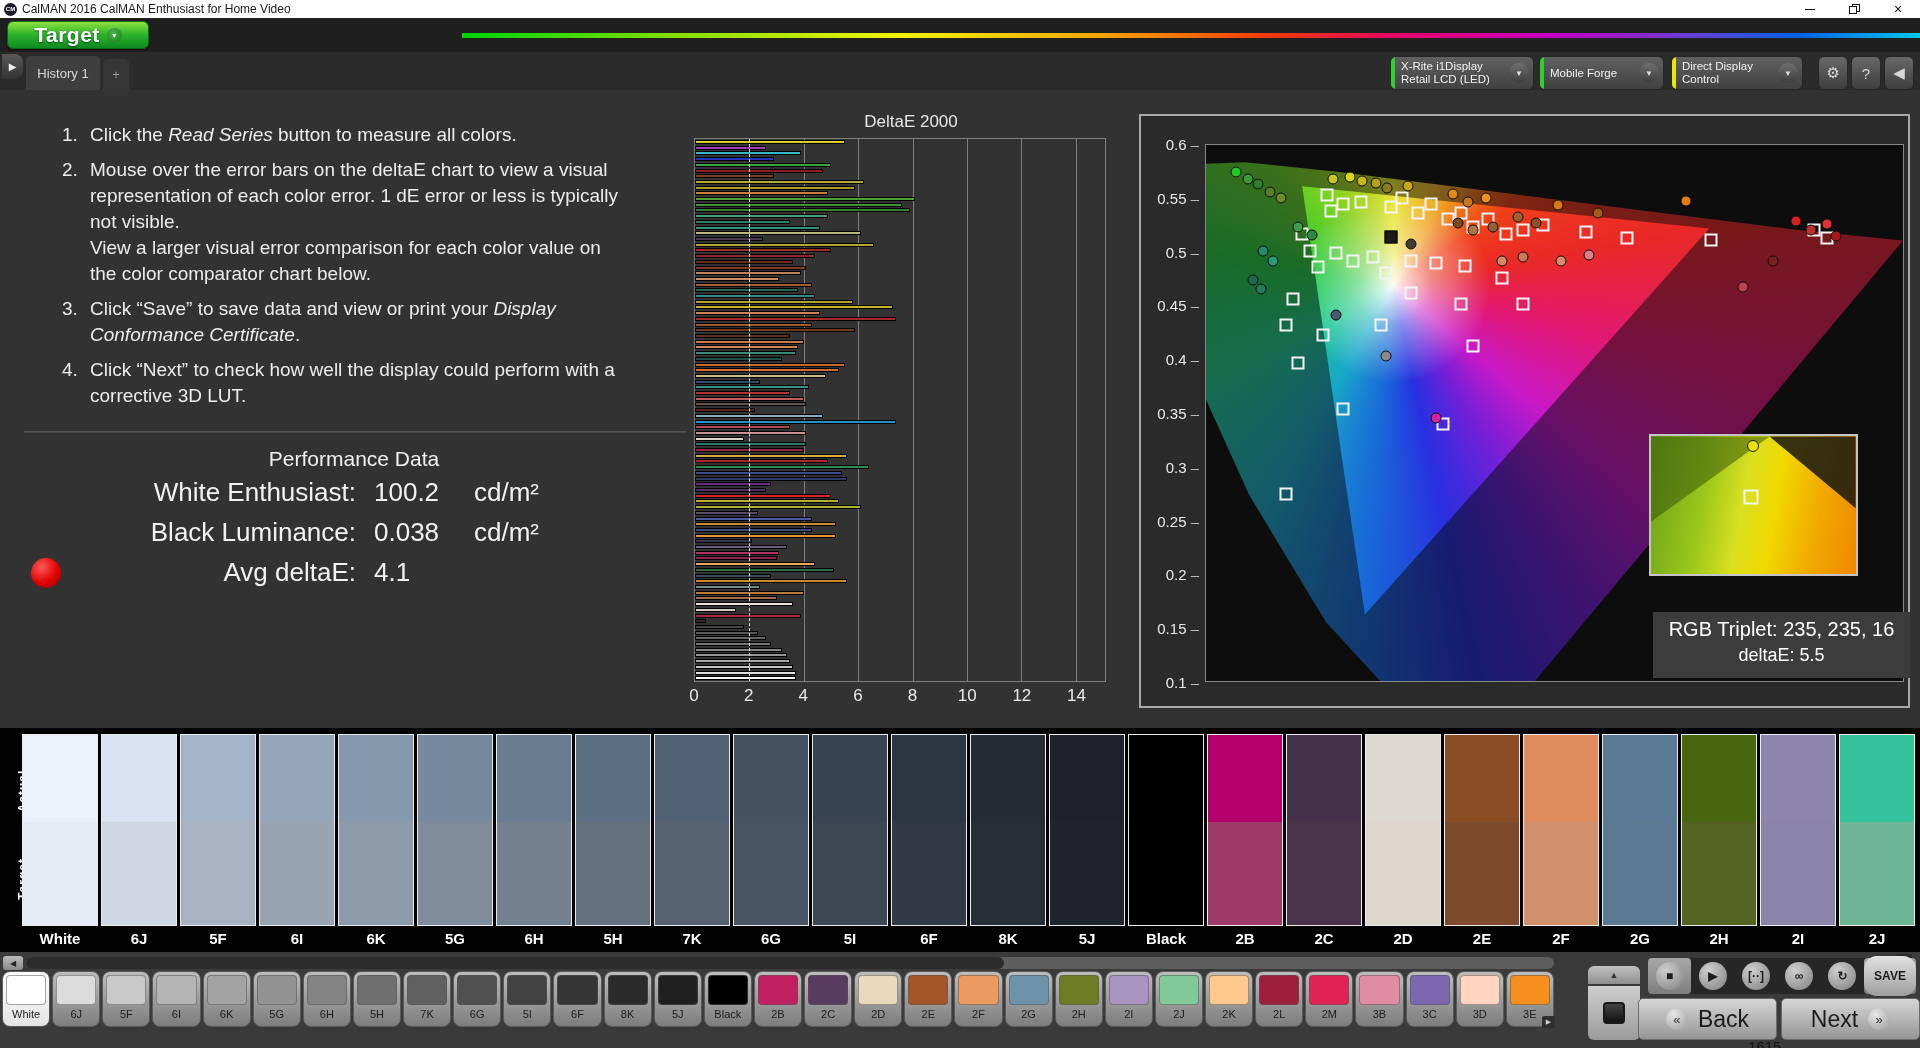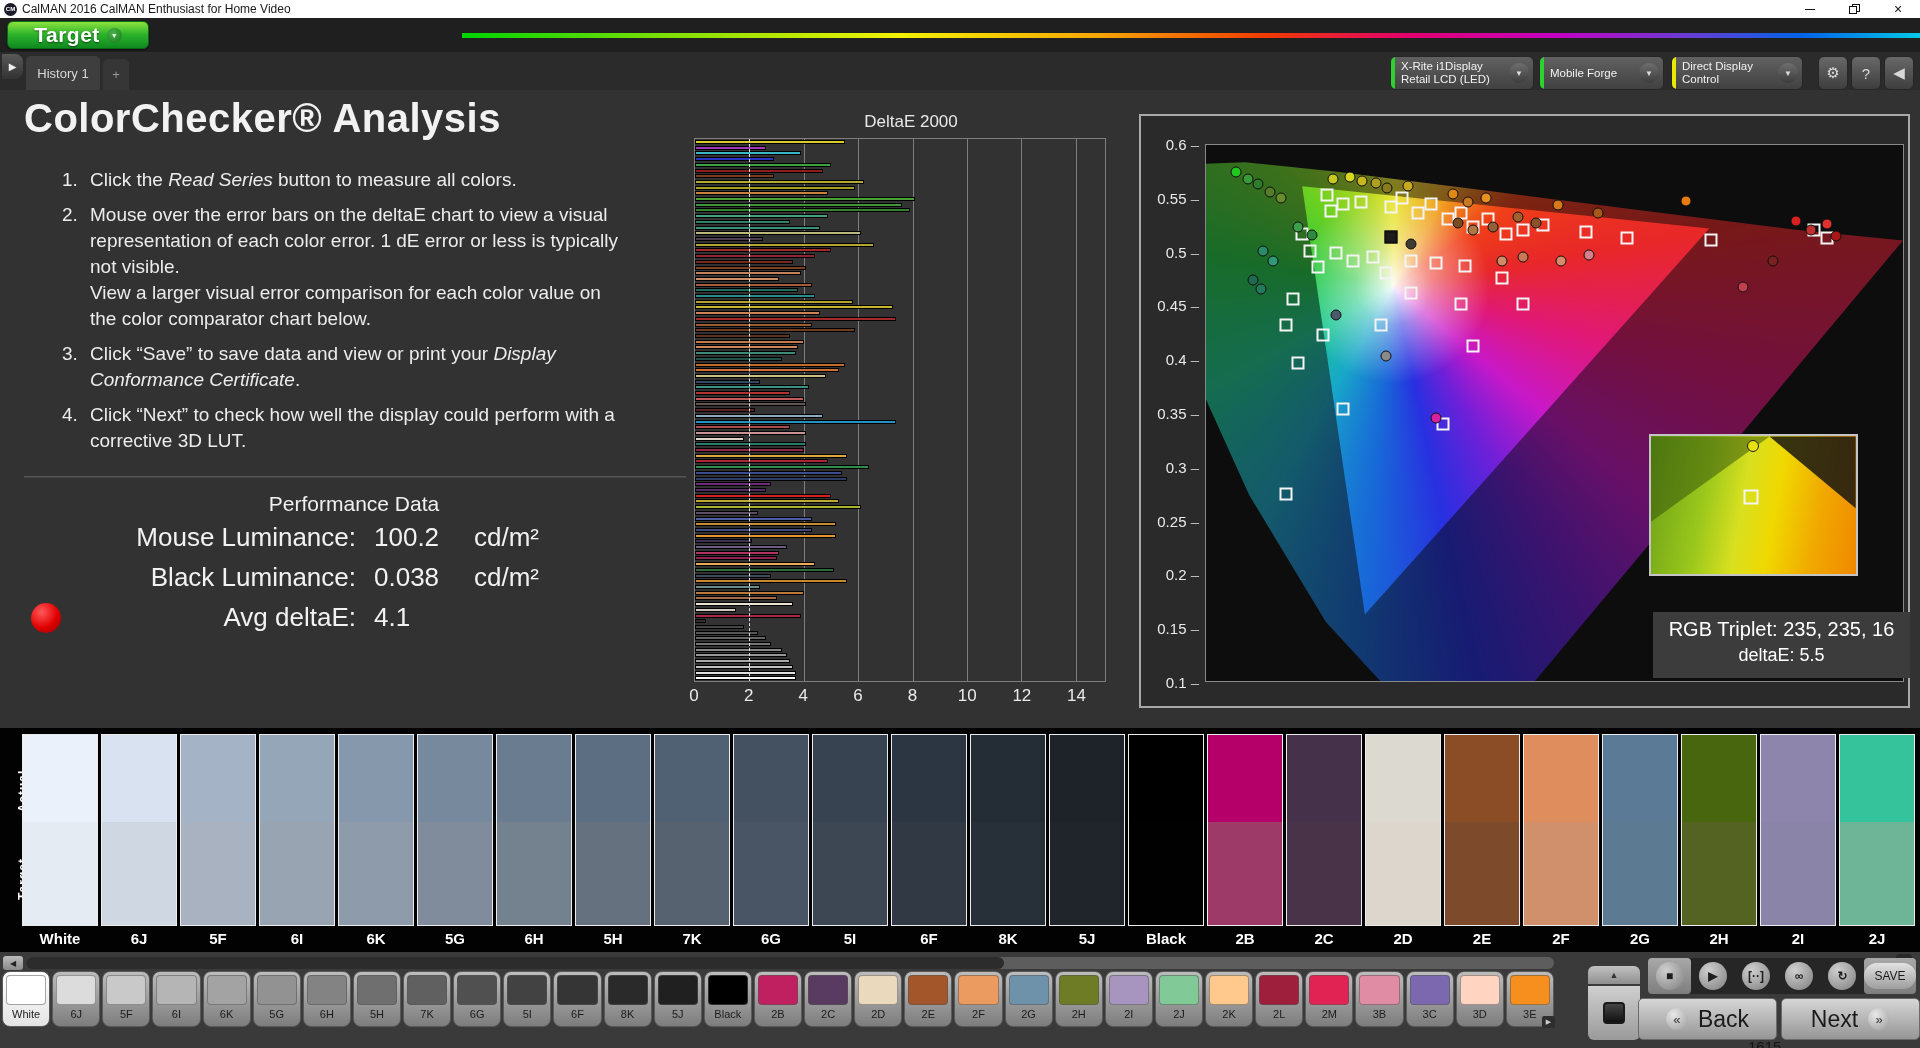--- a/index.html
+++ b/index.html
@@ -117,21 +117,21 @@
   .sw-label { height:18px; font-size:11px; color:#1c1c1c; text-align:center; line-height:18px; }
   .sw-mini-arr { position:absolute; left:1542px; top:64px; width:13px; height:12px; background:#2e2e2e; border-radius:2px; color:#ccc; font-size:7px; display:flex; align-items:center; justify-content:center; }
   .ctl { position:absolute; left:1560px; top:0; width:360px; height:96px; }
   .ctl-up { position:absolute; left:28px; top:14px; width:52px; height:18px; border-radius:6px 6px 0 0; background:linear-gradient(#c2c2c2,#8e8e8e); color:#333; font-size:9px; display:flex; align-items:center; justify-content:center; }
   .ctl-stop2 { position:absolute; left:28px; top:34px; width:52px; height:54px; border-radius:0 0 6px 6px; background:linear-gradient(#cfcfcf,#9a9a9a); display:flex; align-items:center; justify-content:center; }
   .ctl-stop2 .sqico { width:22px; height:22px; border:2px solid #1a1a1a; border-radius:4px; background:linear-gradient(#444,#111); }
   .icon-row { position:absolute; left:88px; top:6px; width:268px; height:36px; background:#262626; border-radius:4px; display:flex; align-items:center; }
   .icon-row .seg { flex:1; height:100%; display:flex; align-items:center; justify-content:center; }
   .icon-row .seg.lit { background:linear-gradient(#a8a8a8,#7e7e7e); border-radius:4px; }
   .rnd { width:28px; height:28px; border-radius:50%; background:radial-gradient(circle at 35% 30%,#cfcfcf,#7e7e7e); color:#1e1e1e; font-size:12px; font-weight:bold; display:flex; align-items:center; justify-content:center; }
-  .save-btn { width:52px; height:26px; border-radius:13px; background:linear-gradient(#e2e2e2,#9e9e9e); color:#1a1a1a; font-size:12px; font-weight:normal; display:flex; align-items:center; justify-content:center; }
+  .save-btn { width:52px; height:40px; border-radius:13px; background:linear-gradient(#e2e2e2,#9e9e9e); color:#1a1a1a; font-size:12px; font-weight:bold; display:flex; align-items:center; justify-content:center; }
   .bn-row { position:absolute; left:78px; top:46px; width:282px; height:42px; display:flex; gap:4px; }
   .big-btn { flex:1; border-radius:5px; background:linear-gradient(#d6d6d6,#969696); border:1px solid #6a6a6a; color:#1b1b1b; font-size:23px; display:flex; align-items:center; justify-content:center; gap:10px; }
   .chev-circ { width:22px; height:22px; border-radius:50%; background:radial-gradient(circle at 35% 30%,#e8e8e8,#9a9a9a); font-size:13px; color:#333; display:flex; align-items:center; justify-content:center; }
   .page-num { position:absolute; left:188px; top:86px; font-size:15px; color:#141414; }
 </style>
 </head>
 <body>
 
 <div id="root">
 
@@ -187,21 +187,20 @@
       </div>
     <div class="sq-btn" style="left:1851px;">
         <span>?</span>
       </div>
     <div class="sq-btn" style="left:1884px;">
         <span>◀</span>
       </div>
   </div>
 
   <div class="left-panel">
-    <div class="page-title">ColorChecker® Analysis</div>
     <div class="instr" id="instr-list">
         <div class="instr-item">
           <span class="instr-num">1.</span>
           <span class="instr-txt"><span>Click the </span><em>Read Series</em><span> button to measure all colors.</span></span>
         </div>
         <div class="instr-item">
           <span class="instr-num">2.</span>
           <span class="instr-txt"><span>Mouse over the error bars on the deltaE chart to view a visual representation of each color error. 1 dE error or less is typically not visible.
 View a larger visual error comparison for each color value on the color comparator chart below.</span></span>
         </div>
@@ -212,21 +211,21 @@
         <div class="instr-item">
           <span class="instr-num">4.</span>
           <span class="instr-txt"><span>Click “Next” to check how well the display could perform with a corrective 3D LUT.</span></span>
         </div>
       </div>
     <div class="divider"></div>
     <div class="perf-head">Performance Data</div>
     <div id="perf-rows">
         <div class="perf-row">
           <span class="perf-ico"></span>
-          <span class="perf-label">Mouse Luminance:</span>
+          <span class="perf-label">White Enthusiast:</span>
           <span class="perf-val">100.2</span>
           <span class="perf-unit">cd/m²</span>
         </div>
         <div class="perf-row">
           <span class="perf-ico"></span>
           <span class="perf-label">Black Luminance:</span>
           <span class="perf-val">0.038</span>
           <span class="perf-unit">cd/m²</span>
         </div>
         <div class="perf-row">

